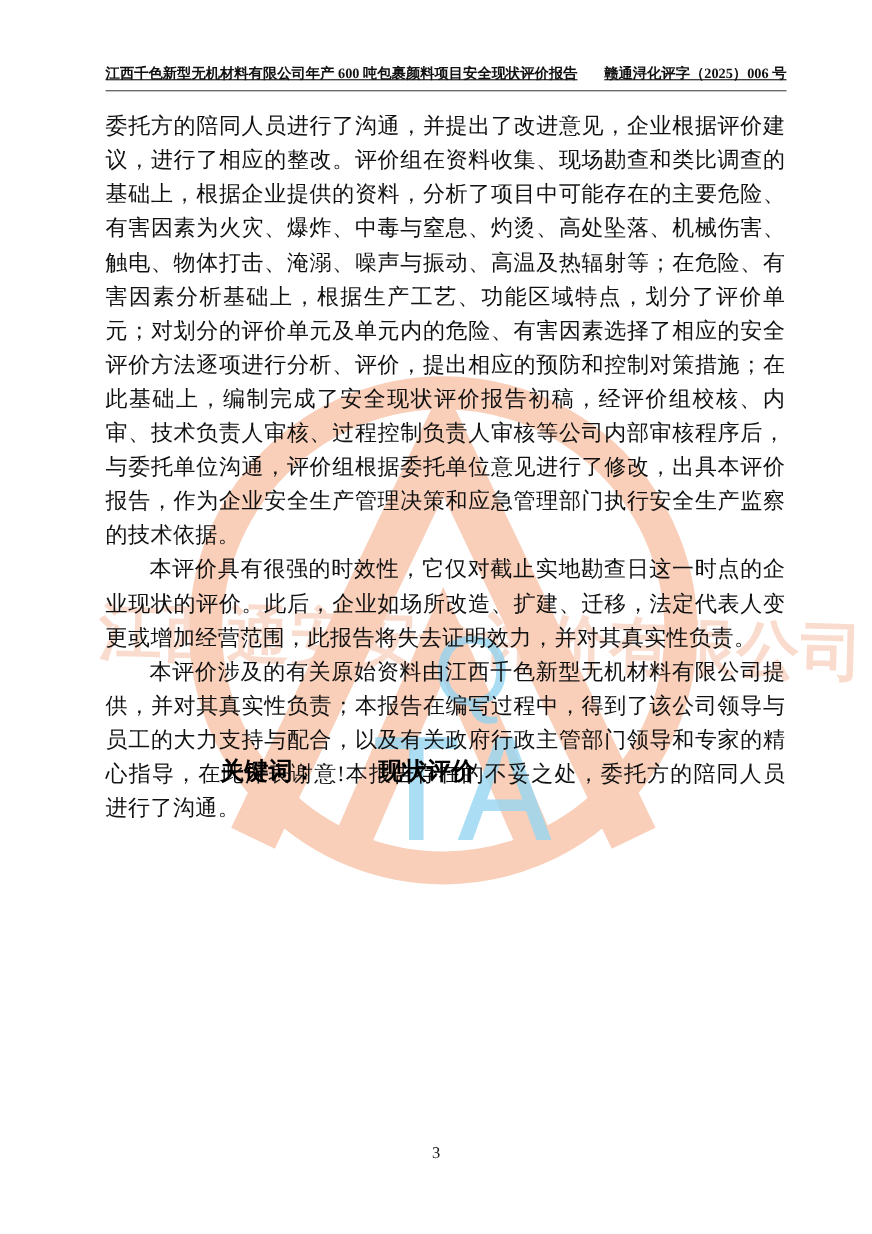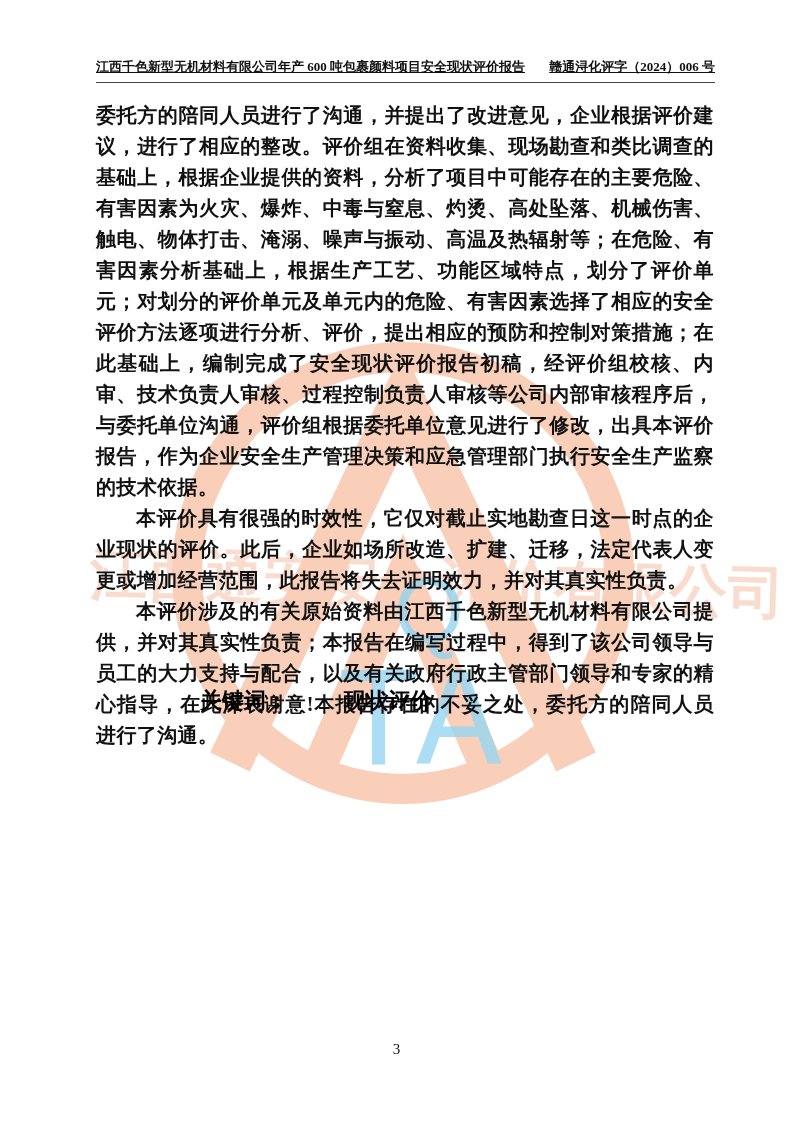--- a/index.html
+++ b/index.html
@@ -33,21 +33,20 @@
   
   .body-text {
     position:absolute;
     top:100px; left:96px; width:618px;
     font-size:20px;
     line-height:31px;
     letter-spacing:0.4px;
     text-align:justify;
     text-justify:inter-ideograph;
     z-index:1;
-    font-weight:bold;
   }
   .body-text p { margin:0; }
   .body-text p.indent { text-indent:2em; }
 
   
   .keywords {
     position:absolute;
     top:686px; left:200px;
     display:flex;
     gap:56px;
@@ -109,21 +108,21 @@
       <circle cx="235" cy="235" r="216" fill="none" stroke="#f9cfba" stroke-width="30"></circle>
       <path d="M62 424 L235 62 L408 424" fill="none" stroke="#f9cfba" stroke-width="44"></path>
       <path d="M150 432 L235 238 L320 432" fill="none" stroke="#f9cfba" stroke-width="34"></path>
     </svg>
     <div class="wm-q">Q</div>
     <div class="wm-ta">TA</div>
   </div>
 
   <div class="header">
     <span>江西千色新型无机材料有限公司年产 600 吨包裹颜料项目安全现状评价报告</span>
-    <span>赣通浔化评字（2024）006 号</span>
+    <span>赣通浔化评字（2025）006 号</span>
   </div>
 
   <div class="body-text">
     <p>委托方的陪同人员进行了沟通，并提出了改进意见，企业根据评价建议，进行了相应的整改。评价组在资料收集、现场勘查和类比调查的基础上，根据企业提供的资料，分析了项目中可能存在的主要危险、有害因素为火灾、爆炸、中毒与窒息、灼烫、高处坠落、机械伤害、触电、物体打击、淹溺、噪声与振动、高温及热辐射等；在危险、有害因素分析基础上，根据生产工艺、功能区域特点，划分了评价单元；对划分的评价单元及单元内的危险、有害因素选择了相应的安全评价方法逐项进行分析、评价，提出相应的预防和控制对策措施；在此基础上，编制完成了安全现状评价报告初稿，经评价组校核、内审、技术负责人审核、过程控制负责人审核等公司内部审核程序后，与委托单位沟通，评价组根据委托单位意见进行了修改，出具本评价报告，作为企业安全生产管理决策和应急管理部门执行安全生产监察的技术依据。</p>
     <p class="indent">本评价具有很强的时效性，它仅对截止实地勘查日这一时点的企业现状的评价。此后，企业如场所改造、扩建、迁移，法定代表人变更或增加经营范围，此报告将失去证明效力，并对其真实性负责。</p>
     <p class="indent">本评价涉及的有关原始资料由江西千色新型无机材料有限公司提供，并对其真实性负责；本报告在编写过程中，得到了该公司领导与员工的大力支持与配合，以及有关政府行政主管部门领导和专家的精心指导，在此深表谢意!本报告存在的不妥之处，委托方的陪同人员进行了沟通。</p>
   </div>
 
   <div class="keywords">
     <span>关键词：</span>

